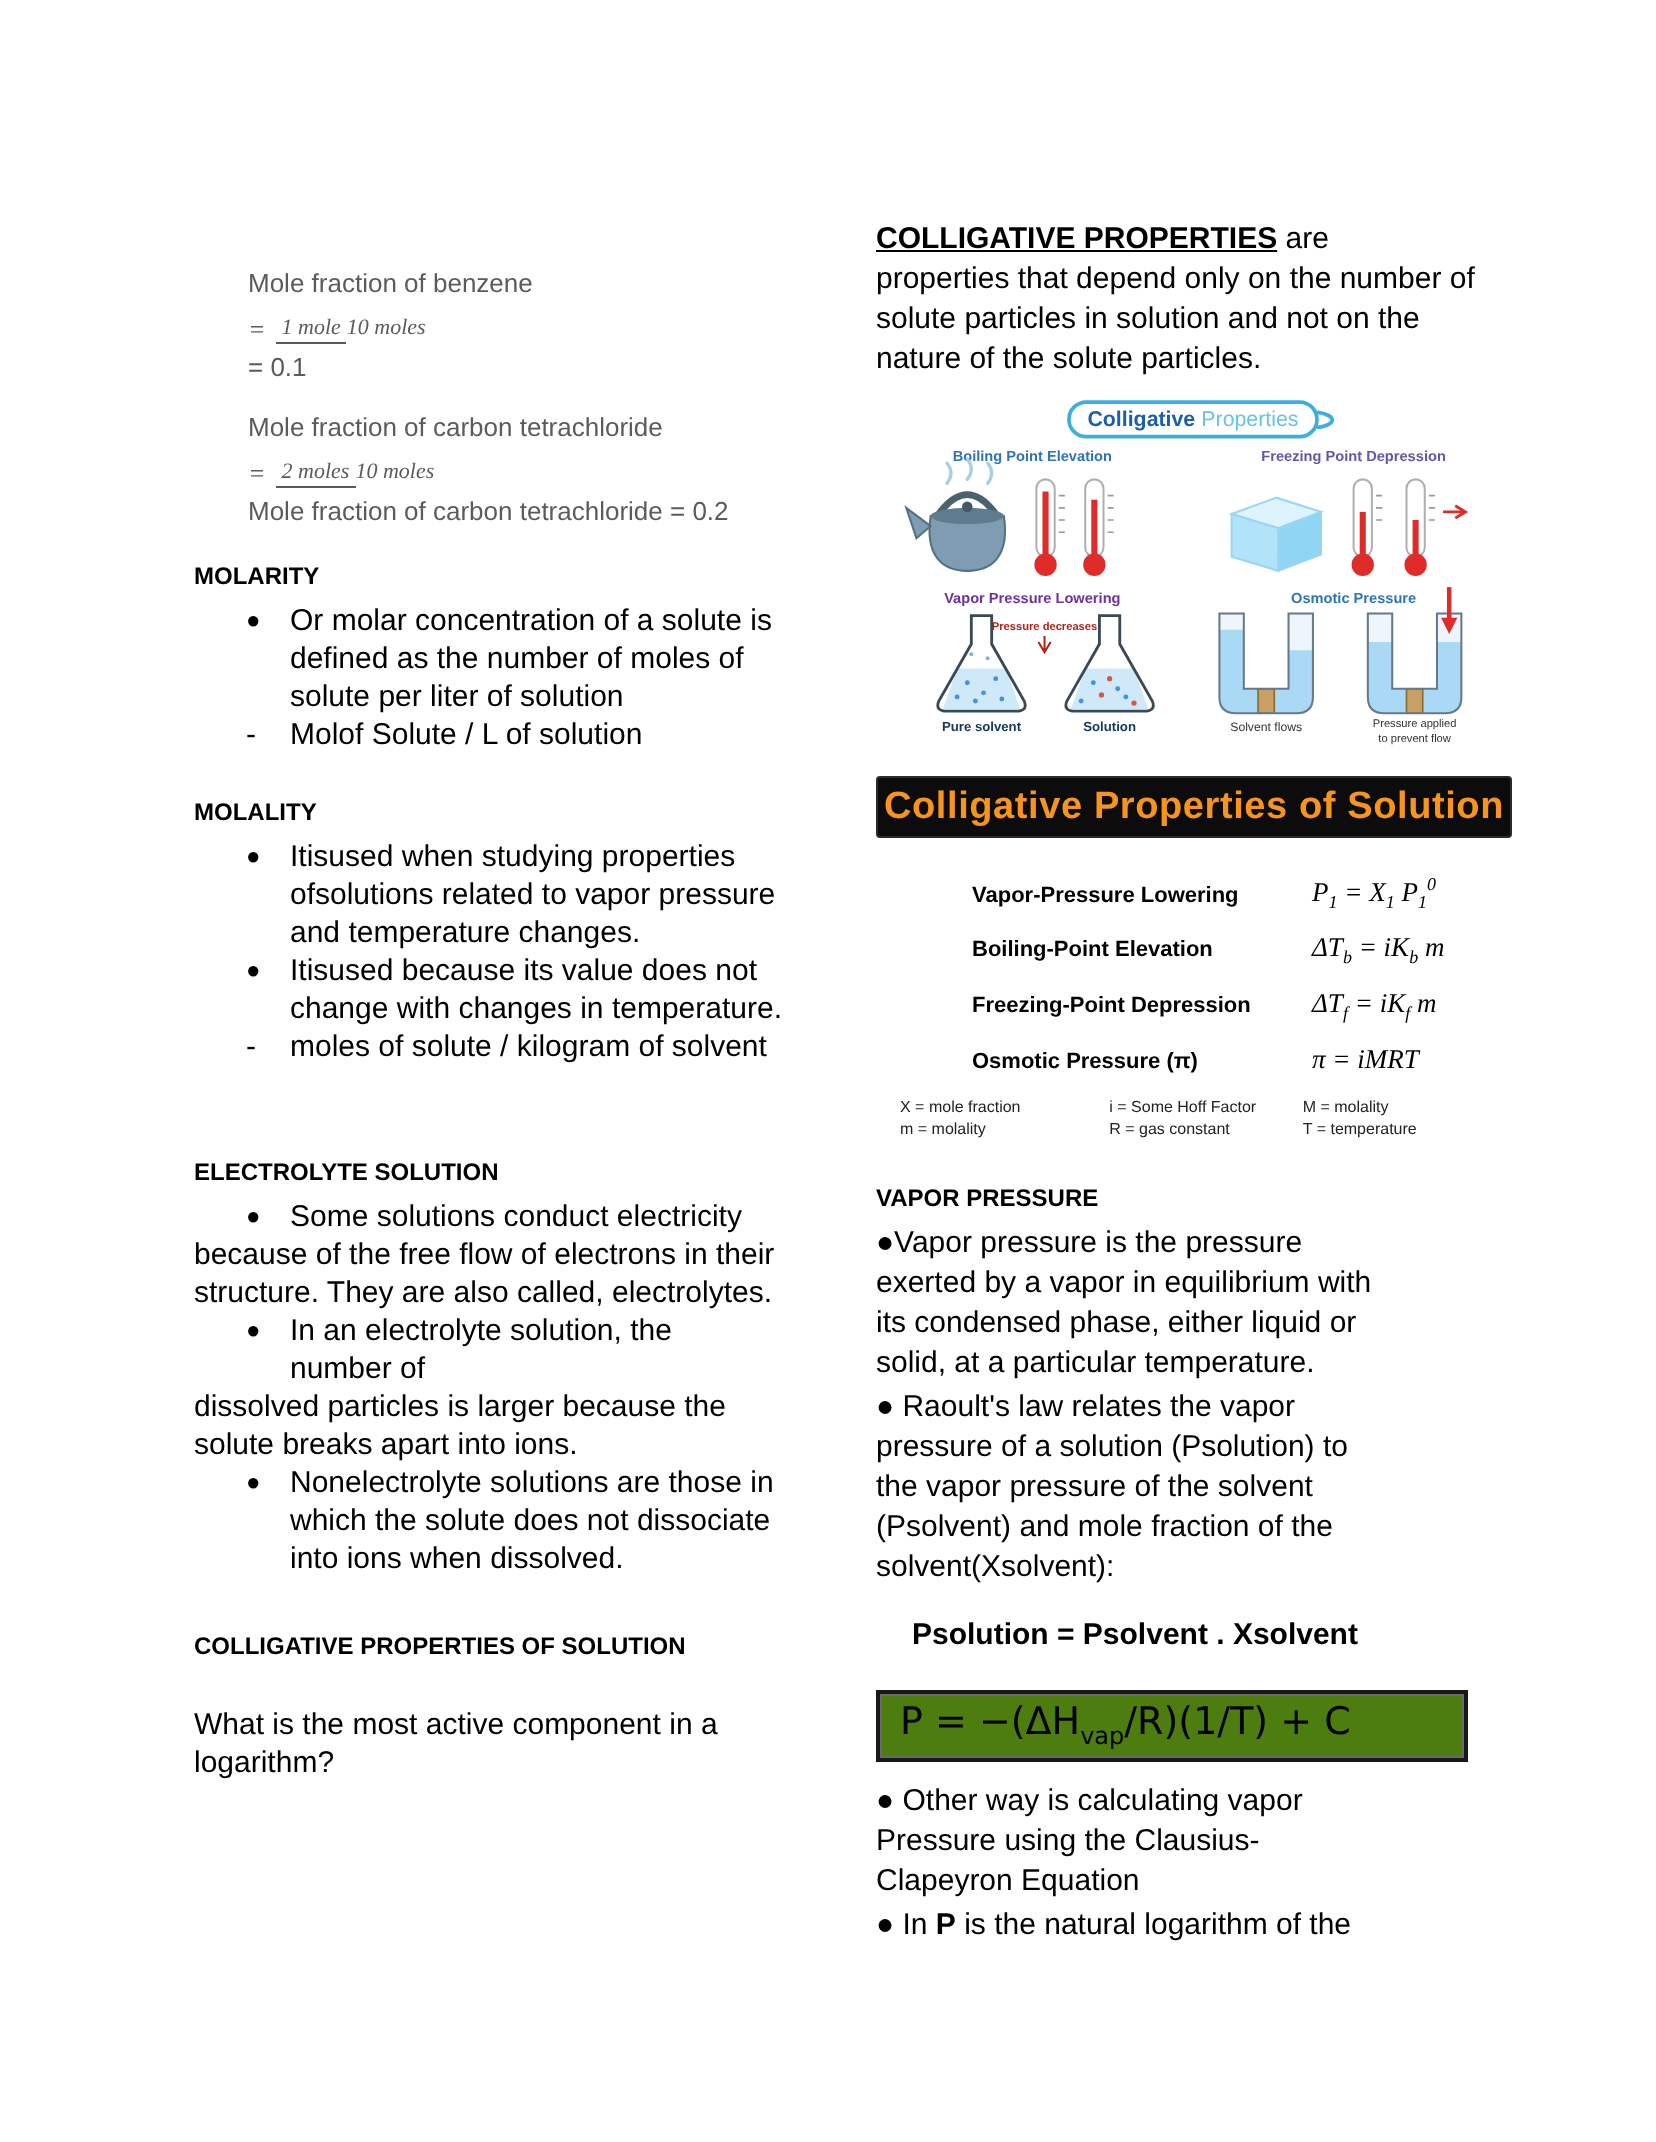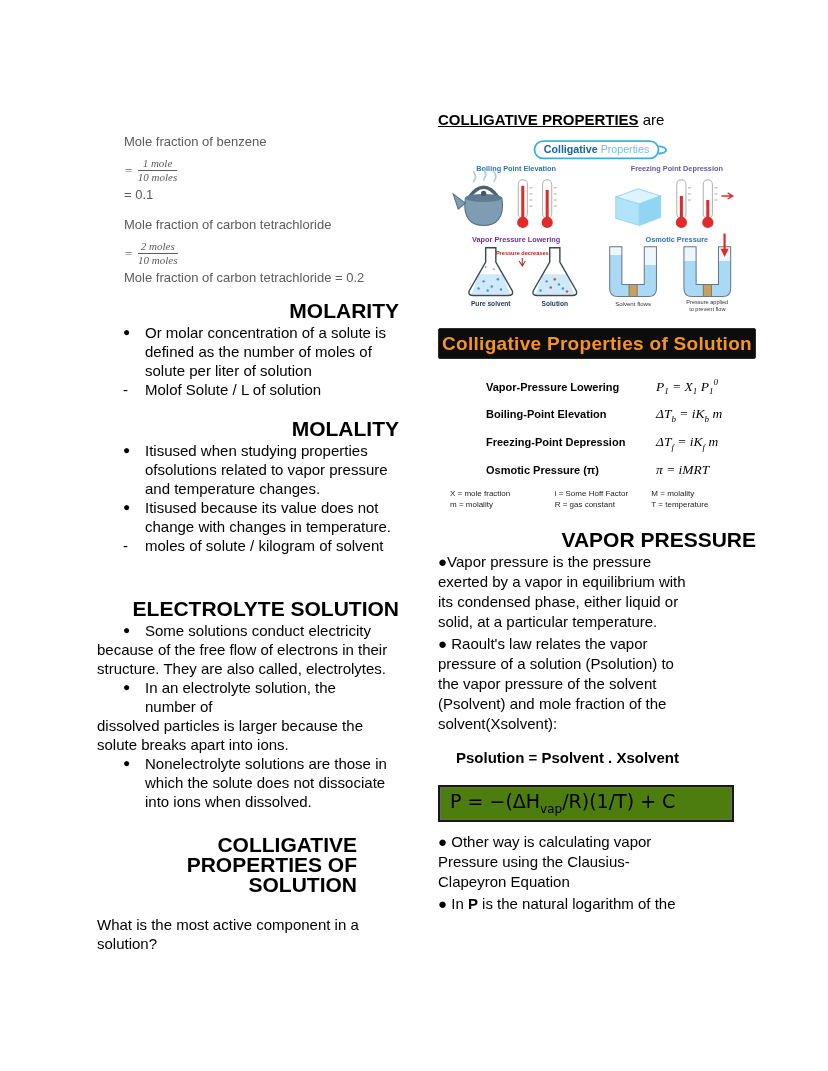--- a/index.html
+++ b/index.html
@@ -2,29 +2,29 @@
 <html><head>
 <meta charset="utf-8">
 <style>
   *{margin:0;padding:0;box-sizing:border-box;}
   html,body{width:828px;height:1071px;}
   body{background:#ffffff;font-family:"Liberation Sans",sans-serif;color:#000;position:relative;}
   .page{position:absolute;inset:0;overflow:hidden;background:#fff;}
   .col-left{position:absolute;left:97px;top:133px;width:302px;}
   .col-right{position:absolute;left:438px;top:110px;width:318px;}
   p{font-size:15px;line-height:19px;}
-  .sec-heading{font-size:21px;line-height:19px;font-weight:700;margin:0 0 3px 0;text-align:right;}
+  .sec-heading{font-size:12px;line-height:19px;font-weight:700;margin:0 0 3px 0;}
 
   
   .calc-block{margin-left:27px;color:#5b5b5b;}
   .gray-label{font-size:13px;line-height:17px;color:#5b5b5b;}
   .lbl2{margin-top:13px;}
   .frac-row{display:flex;align-items:center;margin:7px 0 2px 0;}
   .frac-eq{font-family:"Liberation Serif",serif;font-style:italic;font-size:13px;margin-right:5px;}
-  .frac{display:inline-flex;flex-direction:column;text-align:center;font-family:"Liberation Serif",serif;font-style:italic;font-size:11px;line-height:13px;}
+  .frac{display:inline-flex;text-align:center;font-family:"Liberation Serif",serif;font-style:italic;font-size:11px;line-height:13px;}
   .frac .num{border-bottom:1px solid #5b5b5b;padding:0 3px;}
   .result{margin-bottom:13px;}
 
   .molarity-h{margin-top:15px;}
   .molality-h{margin-top:20px;}
   .electro-h{margin-top:44px;}
   .collig-h{margin-top:24px;max-width:260px;line-height:20px;}
   .question{margin-top:20px;}
 
   .bullet-item{display:flex;margin-left:26px;}
@@ -127,26 +127,27 @@
       <p class="bi-text">In an electrolyte solution, the</p>
     </div>
     <p class="cont48">number of</p>
     <p class="flush">dissolved particles is larger because the solute breaks apart into ions.</p>
     <div class="bullet-item">
       <span class="marker">●</span>
       <p class="bi-text">Nonelectrolyte solutions are those in which the solute does not dissociate into ions when dissolved.</p>
     </div>
 
     <h3 class="sec-heading collig-h">COLLIGATIVE PROPERTIES OF SOLUTION</h3>
-    <p class="question">What is the most active component in a solution?</p>
+    <p class="question">What is the most active component in a logarithm?</p>
   </section>
 
   <section class="col-right">
 
     <p class="intro-line1"><span class="bold-u">COLLIGATIVE PROPERTIES</span><span> are</span></p>
+    <p class="intro-rest">properties that depend only on the number of solute particles in solution and not on the nature of the solute particles.</p>
 
     <svg class="fig" viewBox="0 0 300 178" width="305" height="181" xmlns="http://www.w3.org/2000/svg">
       <g>
         <rect x="88" y="2" width="122" height="17" rx="8.5" fill="#ffffff" stroke="#3bb0e0" stroke-width="1.8"></rect>
         <path d="M210 7 c10 1.5 10 6 0 7.5" fill="none" stroke="#3bb0e0" stroke-width="1.8"></path>
         <text x="149" y="14" text-anchor="middle" font-size="10.5" font-family="Liberation Sans, sans-serif"><tspan fill="#1b5fa8" font-weight="bold">Colligative</tspan><tspan dx="3" fill="#6ac2e8">Properties</tspan></text>
       </g>
 
       <text x="70" y="31" text-anchor="middle" font-size="7.2" font-weight="bold" fill="#2f74b5" font-family="Liberation Sans, sans-serif">Boiling Point Elevation</text>
       <text x="228" y="31" text-anchor="middle" font-size="7.2" font-weight="bold" fill="#6258a8" font-family="Liberation Sans, sans-serif">Freezing Point Depression</text>

